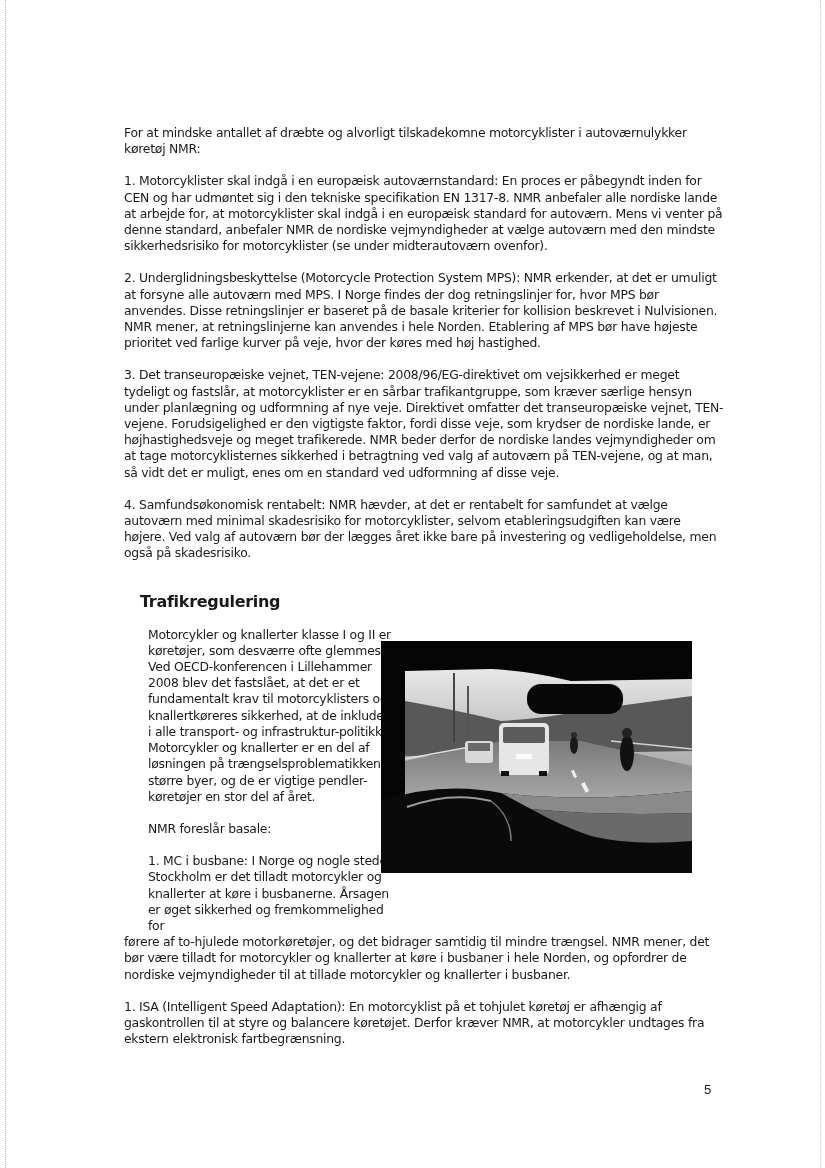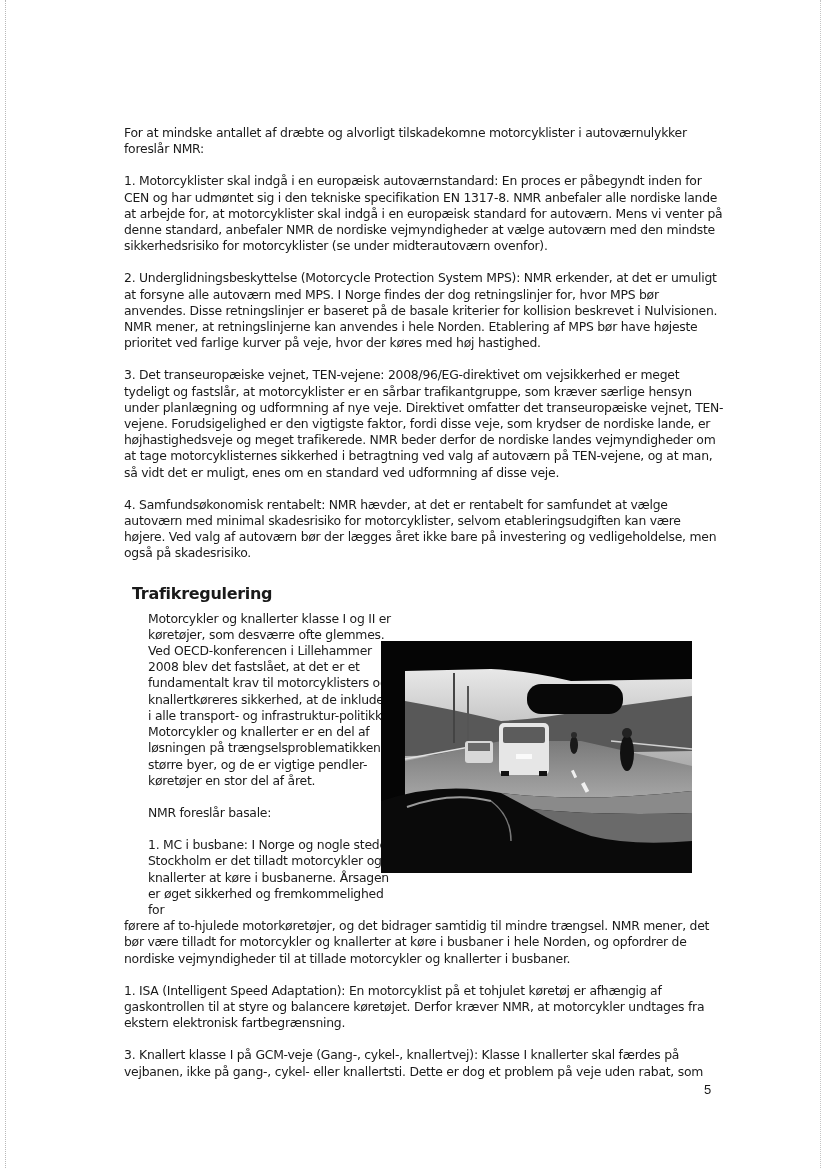--- a/index.html
+++ b/index.html
@@ -6,33 +6,33 @@
   body { width: 825px; height: 1168px; position: relative; overflow: hidden;
          font-family: "DejaVu Sans", sans-serif; color: #1a1a1a; }
   .scan-edge-left { position: absolute; left: 5px; top: 0; width: 0; height: 1168px;
          border-left: 1px dotted #b8b8b8; }
   .scan-edge-right { position: absolute; left: 820px; top: 0; width: 0; height: 1168px;
          border-left: 1px dotted #c4c4c4; }
   .page { position: absolute; left: 124px; top: 125px; width: 600px; }
   p { margin: 0; font-size: 12.4px; line-height: 16.2px; letter-spacing: -0.25px; }
   .gap { height: 16px; }
   b { font-weight: normal; }
-  h2 { margin: 8px; font-size: 16px; line-height: 19px; font-weight: bold; letter-spacing: -0.3px; }
+  h2 { margin: 16px; font-size: 16px; line-height: 19px; font-weight: bold; letter-spacing: -0.3px; }
   .narrow { width: 255px; margin-left: 24px; }
   .photo { position: absolute; left: 381px; top: 641px; width: 311px; height: 232px; background: #060606; overflow: hidden; }
   .page-number { position: absolute; left: 704px; top: 1082px; font-size: 13px; font-family: "Liberation Sans", sans-serif; }
 </style>
 </head>
 <body>
 
 <div class="scan-edge-left"></div>
 <div class="scan-edge-right"></div>
 
 <div class="page">
-  <p>For at mindske antallet af dræbte og alvorligt tilskadekomne motorcyklister i autoværnulykker foreslår NMR:</p>
+  <p>For at mindske antallet af dræbte og alvorligt tilskadekomne motorcyklister i autoværnulykker køretøj NMR:</p>
   <div class="gap"></div>
 
   <p><b>1. Motorcyklister skal indgå i en europæisk autoværnstandard:</b><span> En proces er påbegyndt inden for CEN og har udmøntet sig i den tekniske specifikation EN 1317-8. NMR anbefaler alle nordiske lande at arbejde for, at motorcyklister skal indgå i en europæisk standard for autoværn. Mens vi venter på denne standard, anbefaler NMR de nordiske vejmyndigheder at vælge autoværn med den mindste sikkerhedsrisiko for motorcyklister (se under midterautoværn ovenfor).</span></p>
   <div class="gap"></div>
 
   <p><b>2. Underglidningsbeskyttelse (Motorcycle Protection System MPS):</b><span> NMR erkender, at det er umuligt at forsyne alle autoværn med MPS. I Norge findes der dog retningslinjer for, hvor MPS bør anvendes. Disse retningslinjer er baseret på de basale kriterier for kollision beskrevet i Nulvisionen. NMR mener, at retningslinjerne kan anvendes i hele Norden. Etablering af MPS bør have højeste prioritet ved farlige kurver på veje, hvor der køres med høj hastighed.</span></p>
   <div class="gap"></div>
 
   <p><b>3. Det transeuropæiske vejnet, TEN-vejene:</b><span> 2008/96/EG-direktivet om vejsikkerhed er meget tydeligt og fastslår, at motorcyklister er en sårbar trafikantgruppe, som kræver særlige hensyn under planlægning og udformning af nye veje. Direktivet omfatter det transeuropæiske vejnet, TEN-vejene. Forudsigelighed er den vigtigste faktor, fordi disse veje, som krydser de nordiske lande, er højhastighedsveje og meget trafikerede. NMR beder derfor de nordiske landes vejmyndigheder om at tage motorcyklisternes sikkerhed i betragtning ved valg af autoværn på TEN-vejene, og at man, så vidt det er muligt, enes om en standard ved udformning af disse veje.</span></p>
   <div class="gap"></div>
@@ -47,21 +47,20 @@
   <p class="narrow">NMR foreslår basale:</p>
   <div class="gap"></div>
 
   <p class="narrow"><b>1. MC i busbane:</b><span> I Norge og nogle steder i Stockholm er det tilladt motorcykler og knallerter at køre i busbanerne. Årsagen er øget sikkerhed og fremkommelighed for</span></p>
   <p>førere af to-hjulede motorkøretøjer, og det bidrager samtidig til mindre trængsel. NMR mener, det bør være tilladt for motorcykler og knallerter at køre i busbaner i hele Norden, og opfordrer de nordiske vejmyndigheder til at tillade motorcykler og knallerter i busbaner.</p>
   <div class="gap"></div>
 
   <p><b>1. ISA (Intelligent Speed Adaptation):</b><span> En motorcyklist på et tohjulet køretøj er afhængig af gaskontrollen til at styre og balancere køretøjet. Derfor kræver NMR, at motorcykler undtages fra ekstern elektronisk fartbegrænsning.</span></p>
   <div class="gap"></div>
 
-  <p><b>3. Knallert klasse I på GCM-veje (Gang-, cykel-, knallertvej):</b><span> Klasse I knallerter skal færdes på vejbanen, ikke på gang-, cykel- eller knallertsti. Dette er dog et problem på veje uden rabat, som</span></p>
 </div>
 
 <div class="photo" title="Black-and-white photo from inside a car on a motorway: dashboard and rear-view mirror in foreground, a white van and a car ahead, two motorcyclists riding in the lane to the right">
   <svg width="311" height="232" viewBox="0 0 311 232">
     <defs>
       <linearGradient id="sky" x1="0" y1="0" x2="0" y2="1">
         <stop offset="0" stop-color="#e8e8e8"></stop>
         <stop offset="1" stop-color="#9a9a9a"></stop>
       </linearGradient>
       <linearGradient id="road" x1="0" y1="0" x2="0" y2="1">

